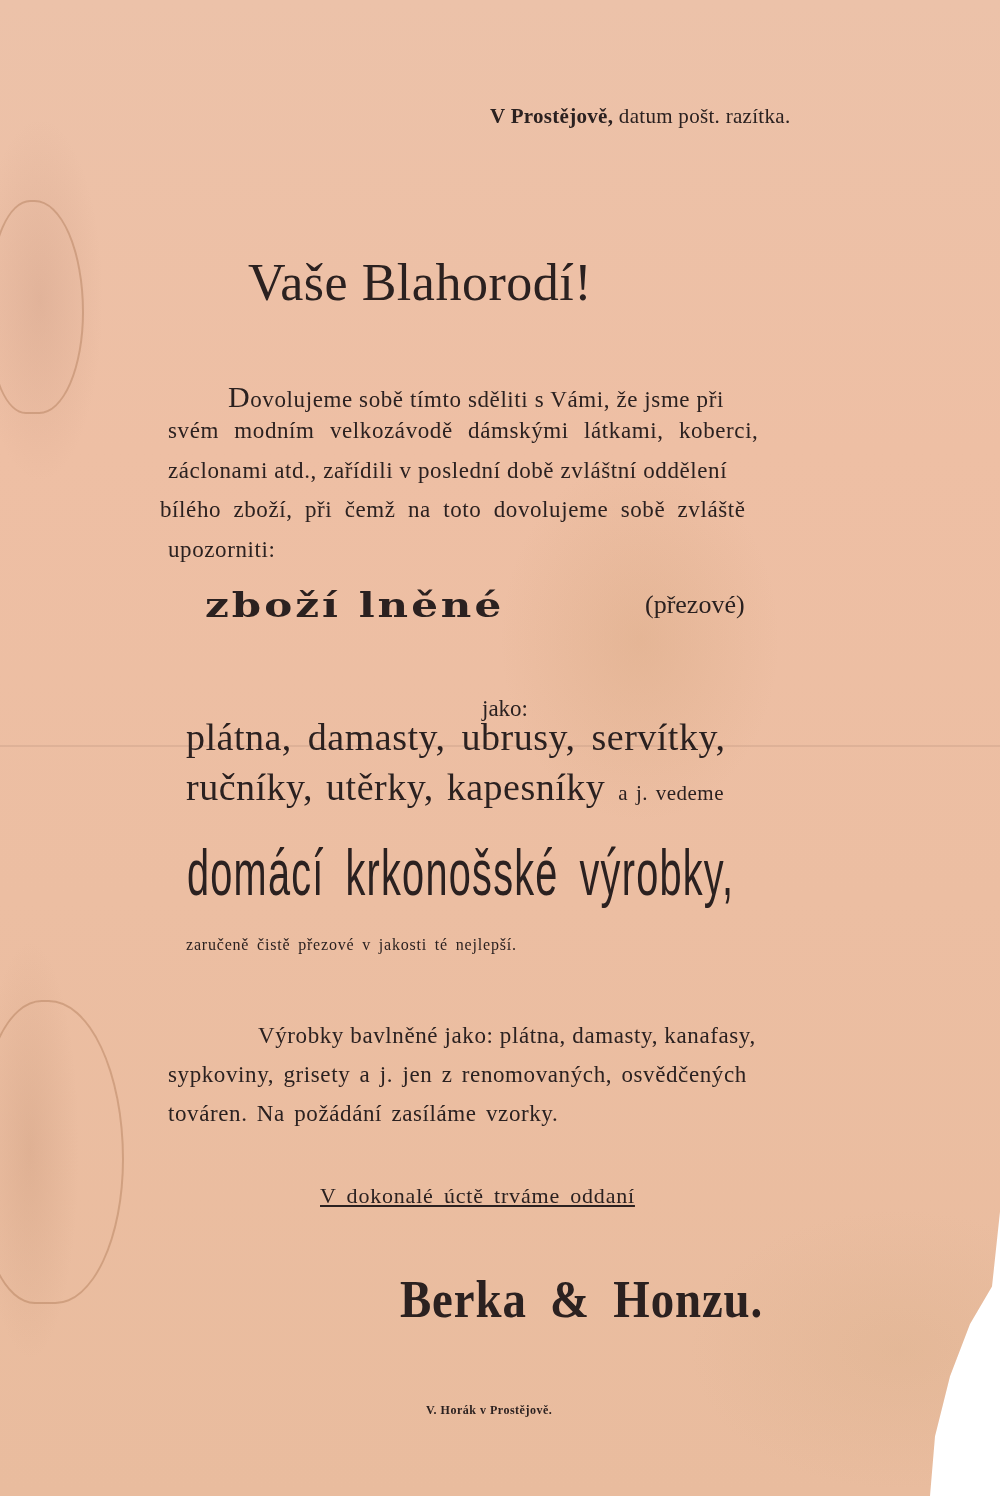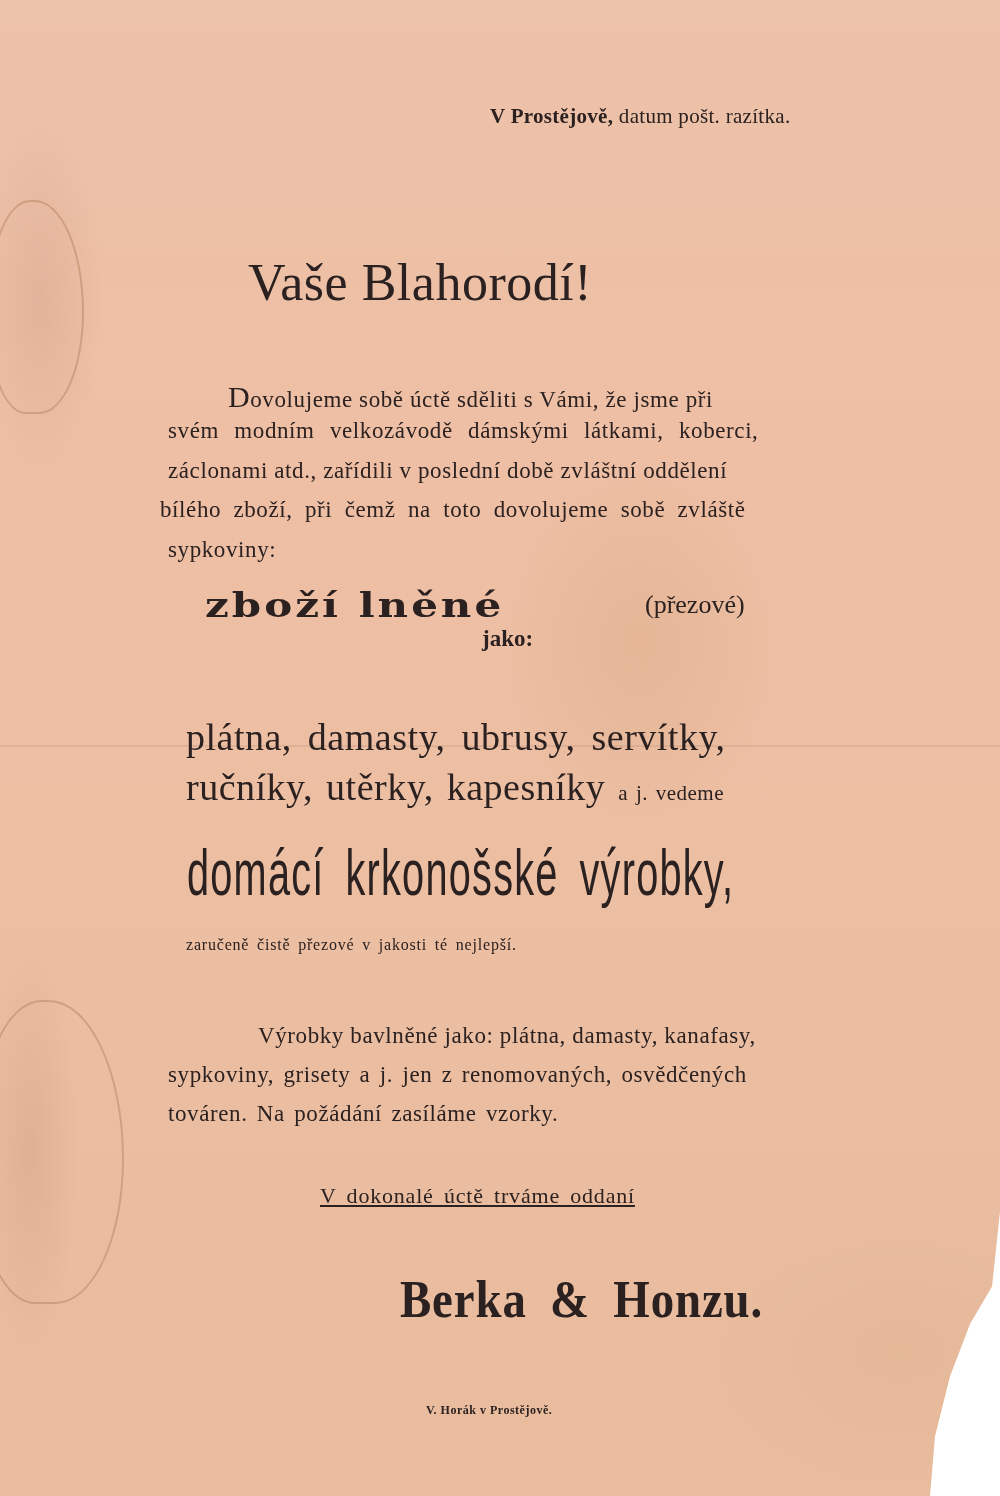--- a/index.html
+++ b/index.html
@@ -72,23 +72,22 @@
       font-family: "DejaVu Serif", serif;
       letter-spacing: 3px;
       transform: scaleY(0.8);
       transform-origin: left top;
     }
     .linen-paren {
       left: 645px; top: 590px;
       font-size: 26px;
     }
     .jako {
-      left: 482px; top: 626px;
+      left: 482px; top: 696px;
       font-size: 23px;
-      font-weight: bold;
     }
     .items {
       font-size: 38px;
       letter-spacing: 0.5px;
     }
     .items1 { left: 186px; top: 715px; word-spacing: 6px; }
     .items2 { left: 186px; top: 765px; word-spacing: 3px; }
     .items2 .small { font-size: 21px; word-spacing: 2px; }
 
     .krk {
@@ -142,25 +141,25 @@
   <div class="stain" style="left:-10px; top:200px; width:90px; height:210px;"></div>
   <div class="stain" style="left:-20px; top:1000px; width:140px; height:300px;"></div>
 
   <div class="txt dateline">
     <span class="place">V Prostějově,</span>
     <span>datum pošt. razítka.</span>
   </div>
 
   <div class="txt salutation">Vaše Blahorodí!</div>
 
-  <div class="txt para p1l1"><span class="dropcap">D</span><span>ovolujeme sobě úctě sděliti s Vámi, že jsme při</span></div>
+  <div class="txt para p1l1"><span class="dropcap">D</span><span>ovolujeme sobě tímto sděliti s Vámi, že jsme při</span></div>
   <div class="txt para p1l2">svém modním velkozávodě dámskými látkami, koberci,</div>
   <div class="txt para p1l3">záclonami atd., zařídili v poslední době zvláštní oddělení</div>
   <div class="txt para p1l4">bílého zboží, při čemž na toto dovolujeme sobě zvláště</div>
-  <div class="txt para p1l5">sypkoviny:</div>
+  <div class="txt para p1l5">upozorniti:</div>
 
   <div class="txt linen">zboží lněné</div>
   <div class="txt linen-paren">(přezové)</div>
   <div class="txt jako">jako:</div>
 
   <div class="txt items items1">plátna, damasty, ubrusy, servítky,</div>
   <div class="txt items items2"><span>ručníky, utěrky, kapesníky</span> <span class="small">a j. vedeme</span></div>
 
   <div class="txt krk">domácí krkonošské výrobky,</div>
   <div class="txt guar">zaručeně čistě přezové v jakosti té nejlepší.</div>

